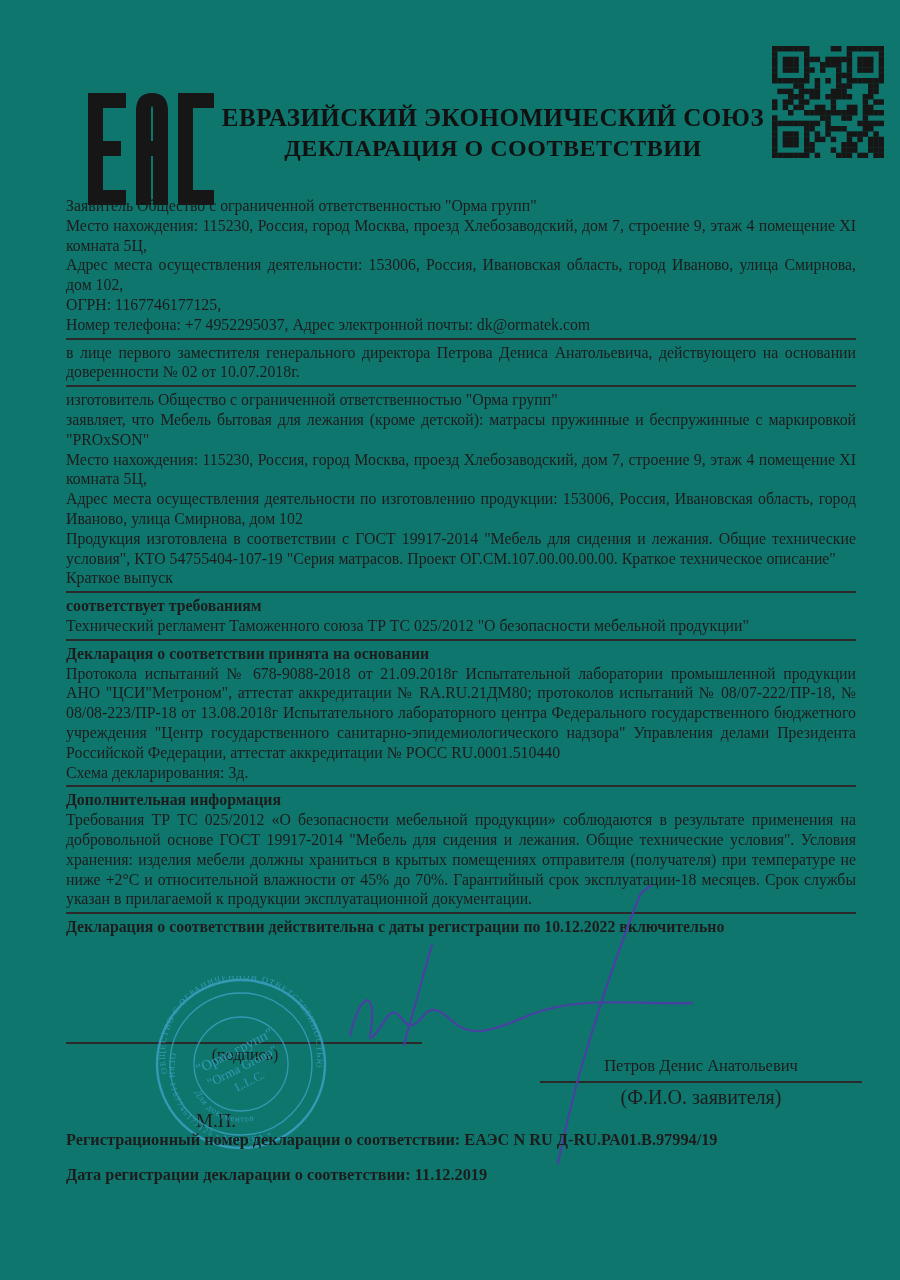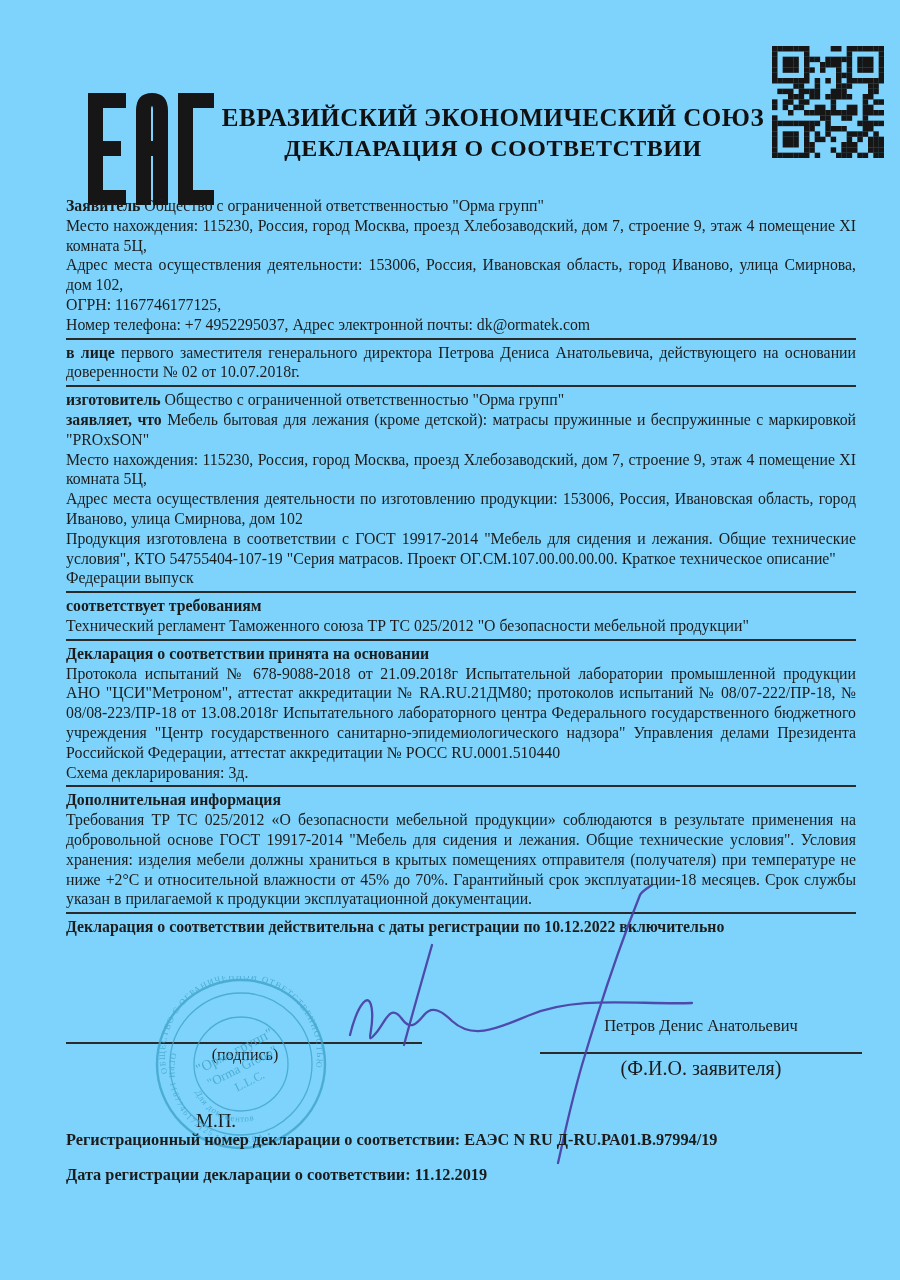--- a/index.html
+++ b/index.html
@@ -1,41 +1,41 @@
 <!DOCTYPE html>
 <html><head>
 <meta charset="utf-8">
 <style>
   html,body{margin:0;padding:0;background:#e8e8e8;}
   .page{
     position:relative;width:900px;height:1280px;margin:0 auto;
-    background:#7dd3fc;overflow:hidden;
+    background:#0f766e;overflow:hidden;
     font-family:"Liberation Serif","DejaVu Serif",serif;
     color:#1c1c1c;
   }
   
   .eac-logo{position:absolute;left:88px;top:93px;}
   .doc-title{
     position:absolute;left:210px;top:102px;width:566px;
     text-align:center;font-weight:700;font-size:25px;line-height:31px;
     letter-spacing:0.5px;color:#111;
   }
   .doc-title .t2{font-size:24px;}
   .qr{position:absolute;left:772px;top:46px;}
   
   .content{position:absolute;left:66px;top:196px;width:790px;}
   .p{margin:0;font-size:15.8px;line-height:19.8px;text-align:justify;}
-  .p b{font-weight:700;}
+  .p b{font-weight:400;}
   .rule{border-top:2.2px solid #2a2a2a;margin:3px 0 3px 0;height:0;}
   .hdr{font-weight:700;}
   
   .sign-line-left{position:absolute;left:66px;top:1042px;width:356px;border-top:2.2px solid #2a2a2a;}
   .sign-caption{position:absolute;left:150px;top:1046px;width:190px;text-align:center;font-size:16px;}
   .fio-block{position:absolute;left:540px;top:1016px;width:322px;text-align:center;font-size:16.5px;}
-  .fio-name{border-bottom:2.2px solid #2a2a2a;padding-bottom:16px;}
+  .fio-name{border-bottom:2.2px solid #2a2a2a;padding-bottom:5px;margin-top:40px;}
   .fio-caption{font-size:20px;padding-top:3px;}
   .mp{position:absolute;left:196px;top:1110px;width:100px;text-align:left;font-size:19px;}
   .reg-line{position:absolute;left:66px;width:800px;font-weight:700;font-size:16.3px;}
   .reg-number{top:1118px;margin-top:12px;}
   .reg-date{top:1165px;}
   
   .stamp{position:absolute;left:138px;top:976px;pointer-events:none;}
   .signature-ink{position:absolute;left:320px;top:885px;pointer-events:none;}
 </style>
 </head>
@@ -324,21 +324,21 @@
 
     <p class="p"><b>в лице</b> <span>первого заместителя генерального директора Петрова Дениса Анатольевича, действующего на основании доверенности № 02 от 10.07.2018г.</span></p>
 
     <div class="rule"></div>
 
     <p class="p"><b>изготовитель</b> <span>Общество с ограниченной ответственностью "Орма групп"</span></p>
     <p class="p"><b>заявляет, что</b> <span>Мебель бытовая для лежания (кроме детской): матрасы пружинные и беспружинные с маркировкой "PROxSON"</span></p>
     <p class="p">Место нахождения: 115230, Россия, город Москва, проезд Хлебозаводский, дом 7, строение 9, этаж 4 помещение XI комната 5Ц,</p>
     <p class="p">Адрес места осуществления деятельности по изготовлению продукции: 153006, Россия, Ивановская область, город Иваново, улица Смирнова, дом 102</p>
     <p class="p">Продукция изготовлена в соответствии с ГОСТ 19917-2014 "Мебель для сидения и лежания. Общие технические условия", КТО 54755404-107-19 "Серия матрасов. Проект ОГ.СМ.107.00.00.00.00. Краткое техническое описание"</p>
-    <p class="p">Федерации выпуск</p>
+    <p class="p">Краткое выпуск</p>
 
     <div class="rule"></div>
 
     <p class="p hdr">соответствует требованиям</p>
     <p class="p">Технический регламент Таможенного союза ТР ТС 025/2012 "О безопасности мебельной продукции"</p>
 
     <div class="rule"></div>
 
     <p class="p hdr">Декларация о соответствии принята на основании</p>
     <p class="p">Протокола испытаний № 678-9088-2018 от 21.09.2018г Испытательной лаборатории промышленной продукции АНО "ЦСИ"Метроном", аттестат аккредитации № RA.RU.21ДМ80; протоколов испытаний № 08/07-222/ПР-18, № 08/08-223/ПР-18 от 13.08.2018г Испытательного лабораторного центра Федерального государственного бюджетного учреждения "Центр государственного санитарно-эпидемиологического надзора" Управления делами Президента Российской Федерации, аттестат аккредитации № РОСС RU.0001.510440</p>

